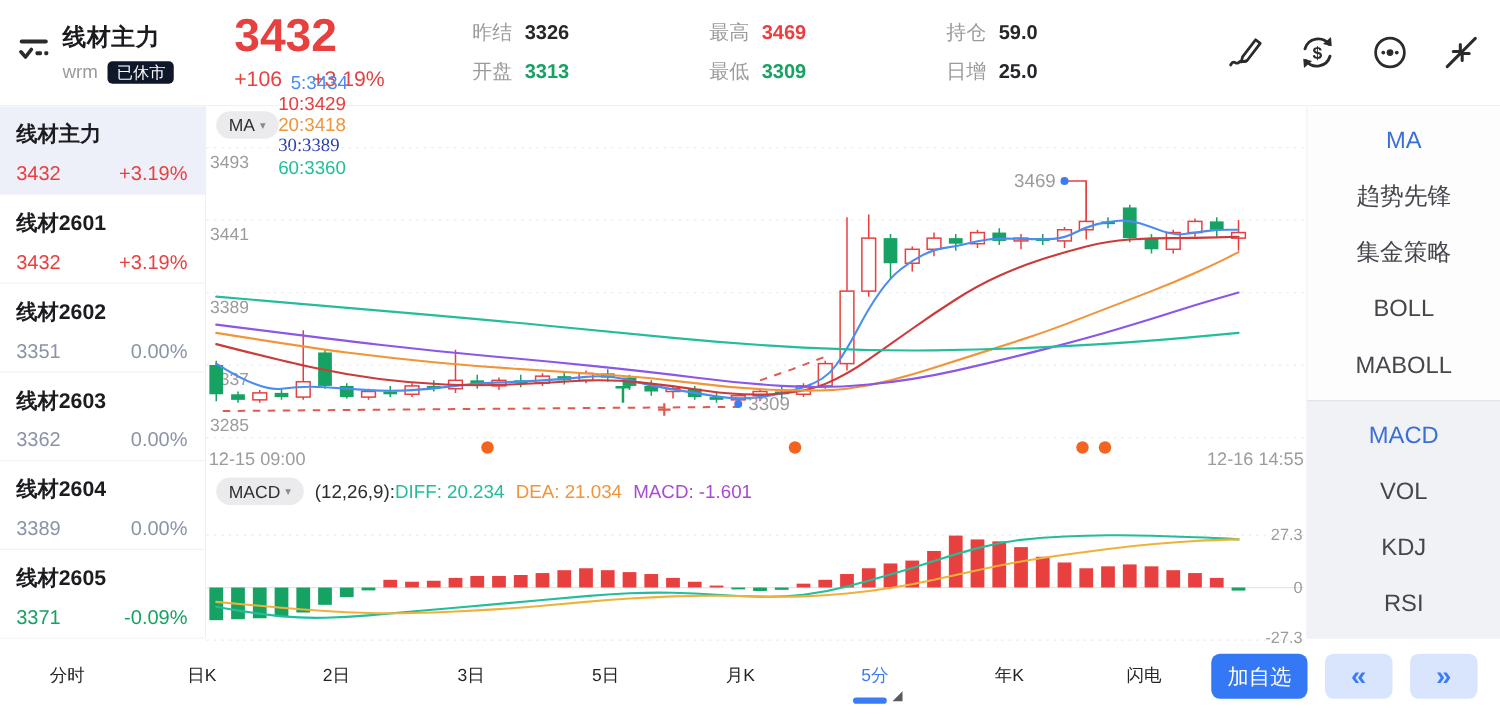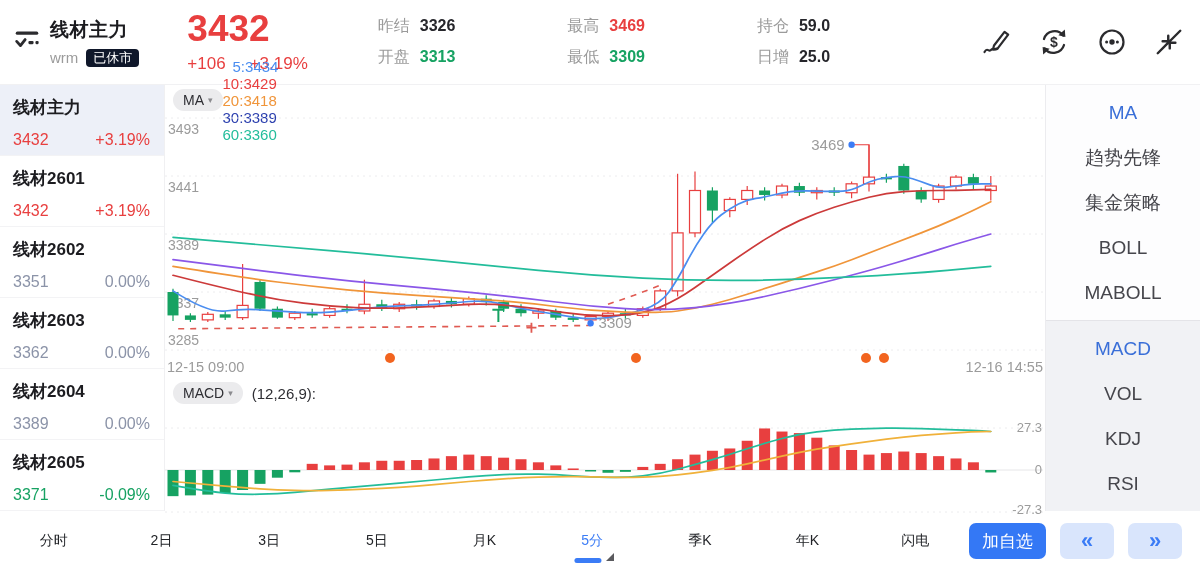--- a/index.html
+++ b/index.html
@@ -197,21 +197,21 @@
     <div class="chart">
       <div class="ind-row">
         <button class="pill">
             <span>MA</span>
             <span class="caret">▾</span>
           </button>
         <div class="ma-vals" id="ma-vals">
             <span style="color: rgb(74, 141, 240);">5:3434</span>
             <span style="color: rgb(232, 63, 63);">10:3429</span>
             <span style="color: rgb(240, 149, 58);">20:3418</span>
-            <span style="color: rgb(43, 63, 174);">30:3389</span>
+            <span style="color: rgb(43, 63, 174); font-family: Liberation Serif, serif;">30:3389</span>
             <span style="color: rgb(35, 189, 155);">60:3360</span>
           </div>
       </div>
       <svg id="price-svg" width="880" height="263">
           <line x1="0" y1="3" x2="878" y2="3" stroke="#ececee" stroke-width="1" stroke-dasharray="2,4"></line>
           <text x="3" y="19" fill="#9b9b9b" font-size="14" font-family="Liberation Sans, DejaVu Sans, sans-serif">3493</text>
           <line x1="0" y1="61" x2="878" y2="61" stroke="#ececee" stroke-width="1" stroke-dasharray="2,4"></line>
           <text x="3" y="77" fill="#9b9b9b" font-size="14" font-family="Liberation Sans, DejaVu Sans, sans-serif">3441</text>
           <line x1="0" y1="119" x2="878" y2="119" stroke="#ececee" stroke-width="1" stroke-dasharray="2,4"></line>
           <text x="3" y="135" fill="#9b9b9b" font-size="14" font-family="Liberation Sans, DejaVu Sans, sans-serif">3389</text>
@@ -335,20 +335,25 @@
           <circle cx="719" cy="243" r="5" fill="#f2641f"></circle>
           <text x="2" y="257" fill="#9b9b9b" font-size="14.5" font-family="Liberation Sans, DejaVu Sans, sans-serif">12-15 09:00</text>
           <text x="878" y="257" fill="#9b9b9b" font-size="14.5" font-family="Liberation Sans, DejaVu Sans, sans-serif" text-anchor="end">12-16 14:55</text>
         </svg>
       <div class="ind-row">
         <button class="pill">
             <span>MACD</span>
             <span class="caret">▾</span>
           </button>
         <span class="params">(12,26,9):</span>
+        <div class="macd-vals" id="macd-vals">
+            <span style="color: rgb(35, 189, 155);">DIFF: 20.234</span>
+            <span style="color: rgb(240, 149, 58);">DEA: 21.034</span>
+            <span style="color: rgb(169, 75, 209);">MACD: -1.601</span>
+          </div>
       </div>
       <svg id="macd-svg" width="880" height="108">
           <line x1="0" y1="20" x2="878" y2="20" stroke="#ececee" stroke-width="1" stroke-dasharray="2,4"></line>
           <line x1="0" y1="62" x2="878" y2="62" stroke="#e6e6e8" stroke-width="1"></line>
           <line x1="0" y1="104" x2="878" y2="104" stroke="#ececee" stroke-width="1" stroke-dasharray="2,4"></line>
           <rect x="2.5" y="62" width="11" height="26.153846153846153" fill="#16a262"></rect>
           <rect x="19.9" y="62" width="11" height="25.384615384615383" fill="#16a262"></rect>
           <rect x="37.3" y="62" width="11" height="24.615384615384613" fill="#16a262"></rect>
           <rect x="54.699999999999996" y="62" width="11" height="23.076923076923073" fill="#16a262"></rect>
           <rect x="72.1" y="62" width="11" height="20" fill="#16a262"></rect>
@@ -420,20 +425,24 @@
     </div>
   </div>
 
   <div class="bottom-bar">
     <div class="tabs" id="tabs">
         <div class="tab">
     <span class="tlabel">分时</span>
 
   </div>
         <div class="tab">
+    <span class="tlabel">日K</span>
+
+  </div>
+        <div class="tab">
     <span class="tlabel">2日</span>
 
   </div>
         <div class="tab">
     <span class="tlabel">3日</span>
 
   </div>
         <div class="tab">
     <span class="tlabel">5日</span>
 
@@ -441,24 +450,20 @@
         <div class="tab">
     <span class="tlabel">月K</span>
 
   </div>
         <div class="tab sel">
     <span class="tlabel">5分</span>
     <i class="bar"></i>
     <i class="tri"></i>
   </div>
         <div class="tab">
-    <span class="tlabel">季K</span>
-
-  </div>
-        <div class="tab">
     <span class="tlabel">年K</span>
 
   </div>
         <div class="tab">
     <span class="tlabel">闪电</span>
 
   </div>
       </div>
     <button class="add-btn">加自选</button>
     <button class="pg-btn">«</button>

